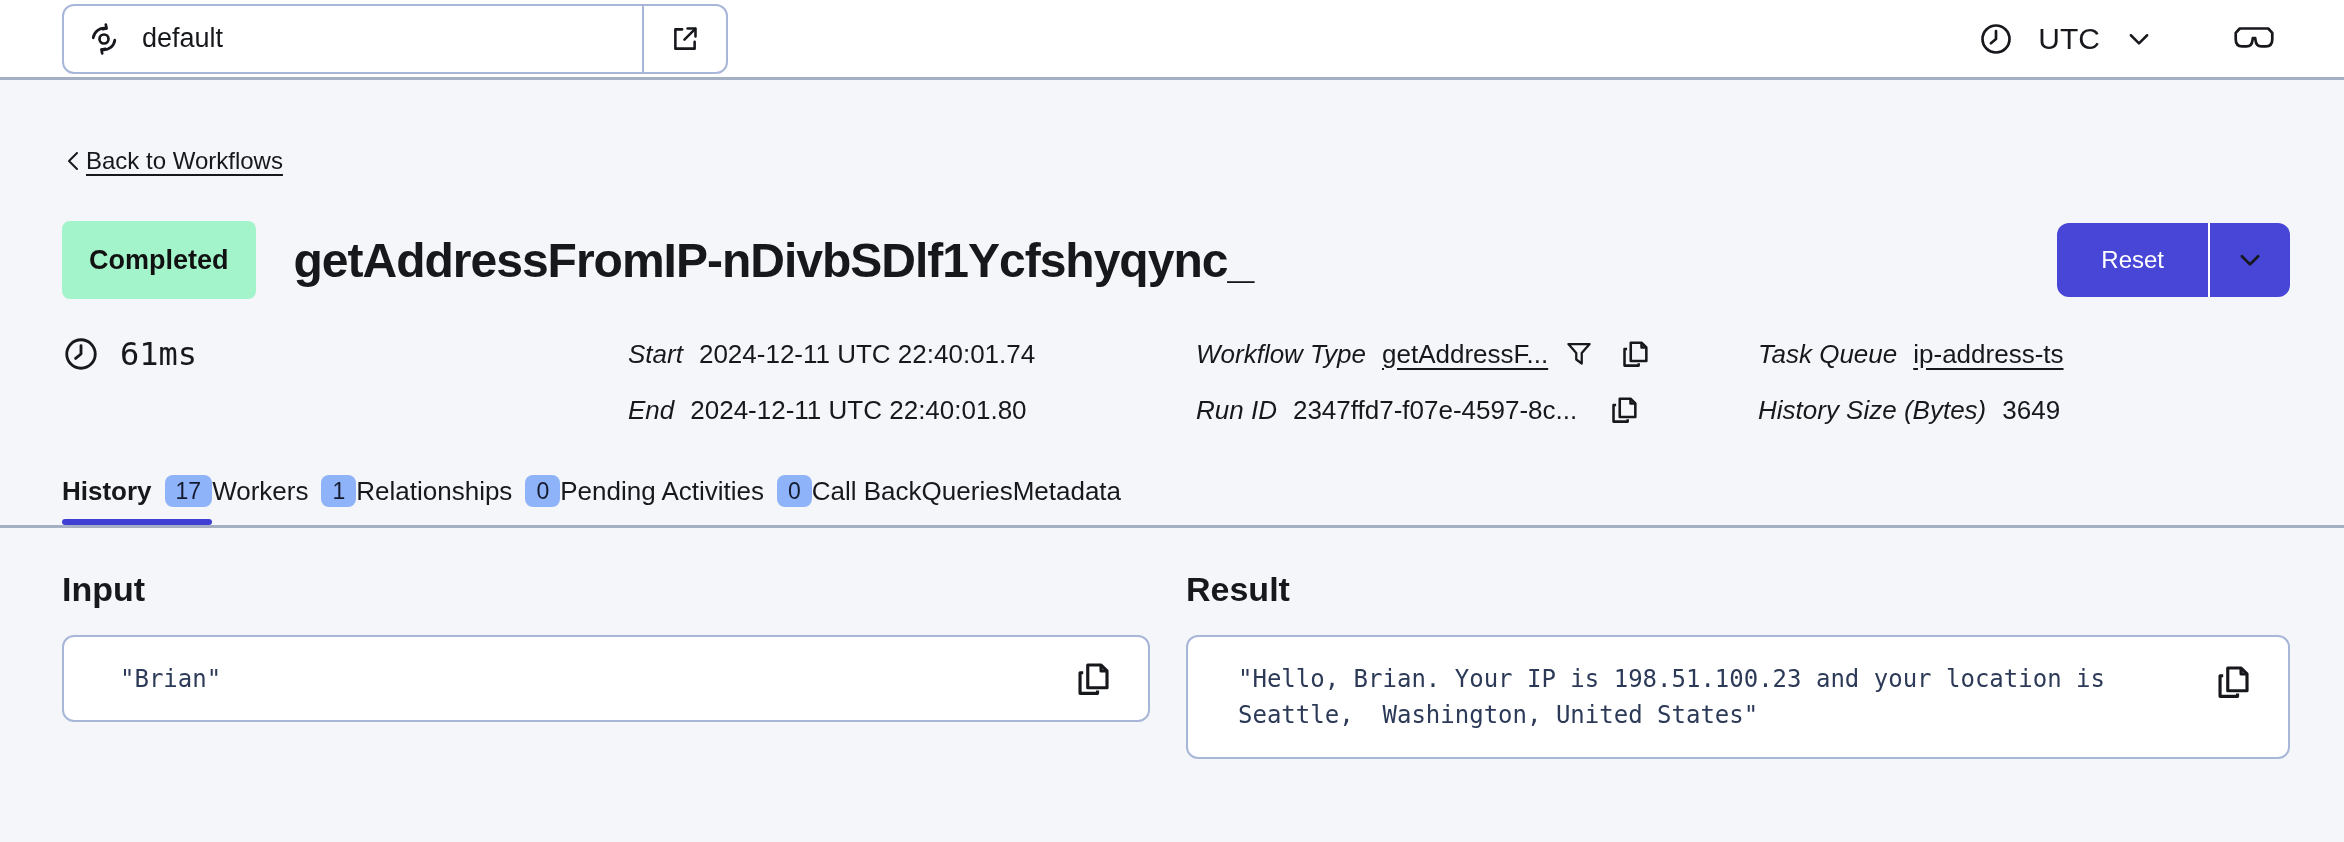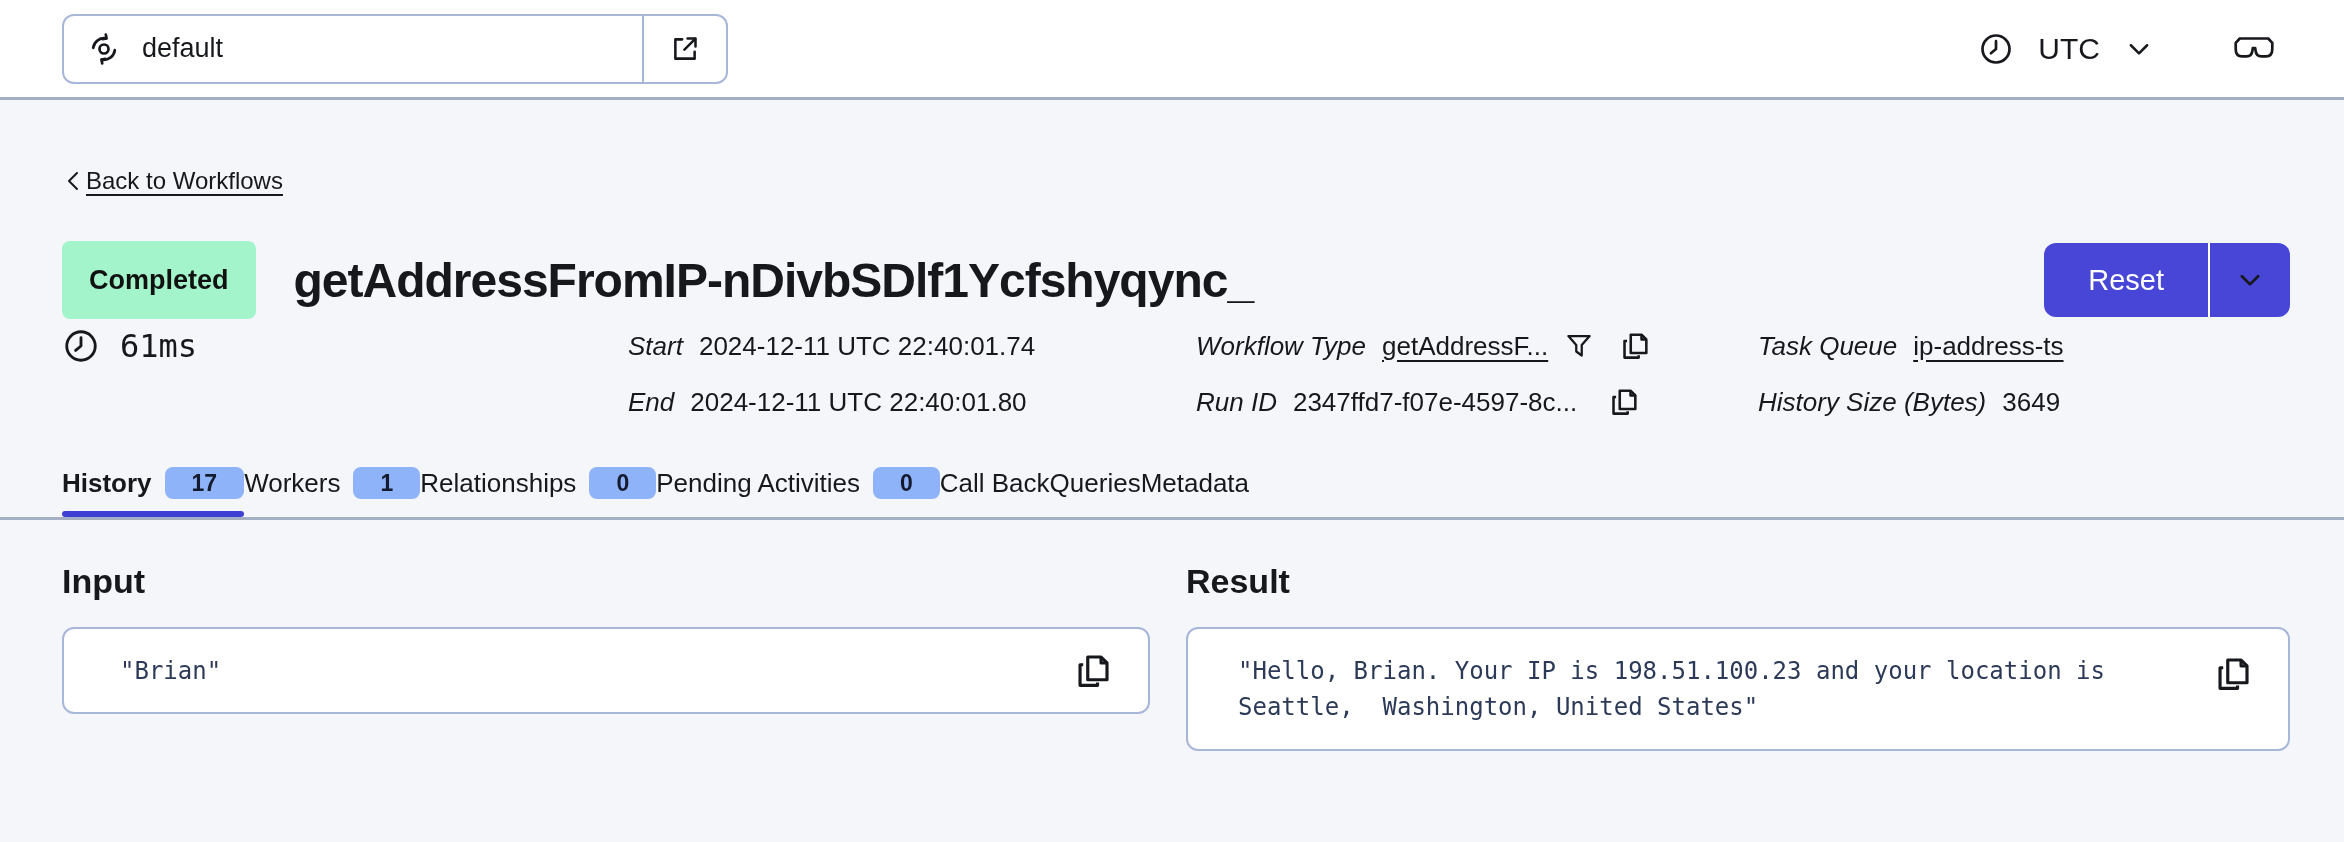--- a/index.html
+++ b/index.html
@@ -12,21 +12,21 @@
   body{
     width:2344px;height:842px;overflow:hidden;background:var(--page-bg);
     font-family:"Liberation Sans",sans-serif;color:var(--ink);
     -webkit-font-smoothing:antialiased;
   }
   svg{display:block;}
   .icon{color:var(--ink);flex:none;}
 
   
   .topbar{
-    height:100px;background:#fff;border-bottom:3px solid var(--divider);
+    height:80px;background:#fff;border-bottom:3px solid var(--divider);
     display:flex;align-items:center;justify-content:space-between;
     padding:0 68px 0 62px;
   }
   .ns-select{
     width:666px;height:70px;border:2.5px solid var(--card-border);
     border-radius:12px;background:#fff;display:flex;align-items:stretch;cursor:pointer;
   }
   .ns-main{flex:1;display:flex;align-items:center;gap:20px;padding:0 22px;font-size:27px;}
   .ns-open{width:84px;border-left:2.5px solid var(--card-border);display:flex;align-items:center;justify-content:center;background:none;border-top:none;border-right:none;border-bottom:none;cursor:pointer;}
   .topbar-right{display:flex;align-items:center;gap:72px;}
@@ -40,44 +40,44 @@
 
   .title-row{margin-top:44px;display:flex;align-items:center;}
   .status-badge{
     background:var(--status-bg);border-radius:8px;height:78px;display:flex;align-items:center;
     padding:0 27px;font-size:27px;font-weight:600;color:#111;
   }
   .wf-title{margin:0 0 0 38px;font-size:48px;font-weight:700;letter-spacing:-1px;white-space:nowrap;}
   .reset-split{margin-left:auto;display:flex;height:74px;border-radius:12px;overflow:hidden;flex:none;}
   .reset-main{
     background:var(--accent);color:#fff;border:none;cursor:pointer;font-family:inherit;
-    font-size:29px;padding:12px 44px;display:flex;align-items:center;border-right:2px solid #fff;
+    font-size:24px;padding:12px 44px;display:flex;align-items:center;border-right:2px solid #fff;
   }
   .reset-caret{background:var(--accent);border:none;cursor:pointer;width:80px;display:flex;align-items:center;justify-content:center;color:#fff;}
 
   .meta{
-    margin-top:8px;display:grid;grid-template-columns:566px 568px 562px 1fr;
+    margin-top:36px;display:grid;grid-template-columns:566px 568px 562px 1fr;
     row-gap:20px;font-size:26px;align-items:center;
   }
   .meta-cell{display:flex;align-items:center;gap:16px;white-space:nowrap;}
   .meta-label{font-style:italic;}
   .duration{display:flex;align-items:center;gap:20px;font-family:"DejaVu Sans Mono",monospace;font-size:32px;}
   .meta-link{color:var(--ink);text-decoration:underline;text-underline-offset:5px;}
   .icon-btn{background:none;border:none;cursor:pointer;padding:0;color:var(--ink);}
   .copy-btn{color:#222b3f;}
 
   
   .tabs{
     margin:48px -54px 0 -62px;padding:0 54px 18px 62px;
     border-bottom:3px solid var(--divider);display:flex;align-items:center;
   }
   .tab{position:relative;display:flex;align-items:center;gap:13px;font-size:26px;font-weight:500;cursor:pointer;}
   .tab-badge{
-    background:var(--badge-bg);color:#141b2e;border-radius:8px;padding:3px 27px;
-    font-size:23px;font-weight:700;line-height:1.15;
+    background:var(--badge-bg);color:#141b2e;border-radius:8px;padding:3px 11px;
+    font-size:23px;font-weight:400;line-height:1.15;
   }
   .tab.active .tab-label{font-weight:600;}
   .tab.active::after{
     content:"";position:absolute;left:0;right:0;bottom:-18px;height:6px;
     background:var(--tab-underline);border-radius:3px;
   }
 
   
   .io-grid{display:grid;grid-template-columns:1fr 1fr;column-gap:36px;margin-top:42px;align-items:start;}
   .io-title{margin:0 0 26px;font-size:34px;font-weight:700;}

